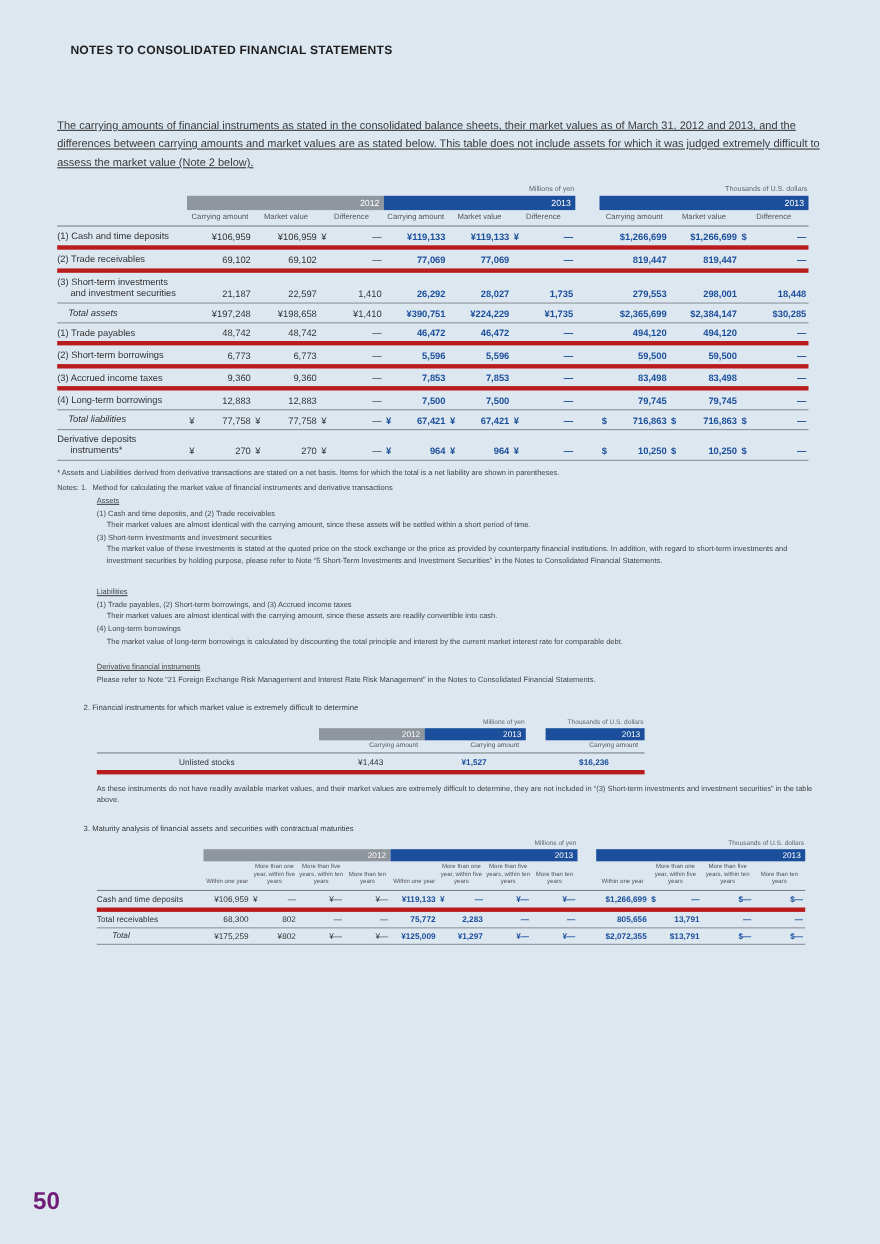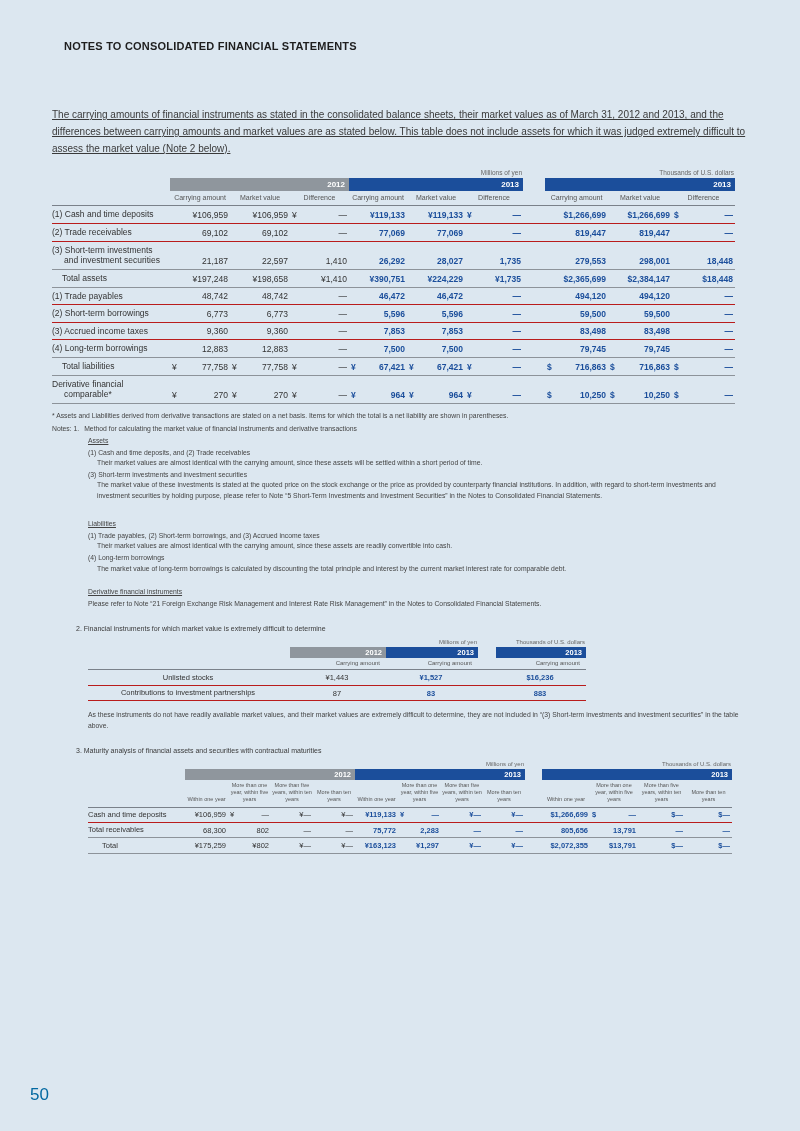--- a/index.html
+++ b/index.html
@@ -9,34 +9,34 @@
     font-family:"Liberation Sans","DejaVu Sans",sans-serif; color:#333;
   }
   .doc-header { position:absolute; left:64px; top:40px; font-size:11px; font-weight:bold; color:#1e1e1e; letter-spacing:.2px; }
   .content { position:absolute; left:52px; top:106px; width:700px; }
   .section-title { font-size:10.5px; font-weight:bold; color:#222; margin-bottom:6px; }
   .intro { font-size:10px; line-height:1.7; color:#3a3a3a; margin-bottom:12px; width:700px;text-decoration:underline; }
 
   
   .unit { font-size:6.5px; color:#666; text-align:right; padding-right:1px; }
   .unit-row { margin-bottom:2px; }
-  .bar { color:#fff; font-weight:bold; display:flex; align-items:center; justify-content:flex-end; padding-right:4px; }
+  .bar { color:#fff; font-weight:normal; display:flex; align-items:center; justify-content:flex-end; padding-right:4px; }
   .bar.gray { background:#8f969d; }
   .bar.blue { background:#1b4e9b; }
   .head-row { border-bottom:1px solid #7a818a; align-items:end; }
   .hcell { font-size:7px; color:#555; text-align:center; line-height:1.2; padding:3px 2px 3px; }
   .trow { align-items:end; }
-  .sep-light { border-bottom:1px solid #b91c1c; }
+  .sep-light { border-bottom:4px solid #b91c1c; }
   .sep-dark  { border-bottom:1px solid #8d939a; }
   .cell { font-size:8.5px; padding:3px 2px 3px 0; color:#333; }
   .cell.num { text-align:right; padding-right:2px; }
   .cell.num.split { display:flex; justify-content:space-between; padding-left:2px; }
   .cell.blue { color:#1b4e9b; font-weight:bold; }
   .cell.label { padding-left:12px; text-indent:-12px; line-height:1.25; }
-  .cell.label.indent { padding-left:10px; text-indent:0; }
+  .cell.label.indent { padding-left:10px; text-indent:0;font-style:italic; }
 
   
   .t1cols { display:grid; grid-template-columns:118px 60px 60px 59px 58px 58px 58px 22px 63px 64px 63px; }
   .table1 { width:683px; margin-bottom:7px; }
   .t1cols.bar-row { height:13px; font-size:8px; }
   .t1 .unit.yen { grid-column:1/8; } .t1 .unit.usd { grid-column:9/12; }
   .t1bar-gray { grid-column:2 / span 3; }
   .t1bar-blue { grid-column:5 / span 3; }
   .t1bar-usd  { grid-column:9 / span 3; }
 
@@ -70,21 +70,21 @@
   .t3cols.bar-row { height:11px; font-size:7.5px; }
   .t3 .unit { font-size:6px; }
   .t3 .unit.yen { grid-column:1/10; } .t3 .unit.usd { grid-column:11/15; }
   .t3bar-gray { grid-column:2 / span 4; }
   .t3bar-blue { grid-column:6 / span 4; }
   .t3bar-usd  { grid-column:11 / span 4; }
   .table3 .hcell { font-size:5.5px; line-height:1.3; padding:2px 1px 3px; }
   .table3 .cell { font-size:7.5px; padding-top:2.5px; padding-bottom:2.5px; }
   .table3 .cell.label.indent { padding-left:14px; }
 
-  .page-number { position:absolute; left:30px; bottom:26px; font-size:17px; font-weight:normal; color:#0369a1; }
+  .page-number { position:absolute; left:30px; bottom:26px; font-size:22px; font-weight:bold; color:#701a75; }
 </style>
 </head>
 <body>
 
 <div class="doc-header">NOTES TO CONSOLIDATED FINANCIAL STATEMENTS</div>
 
 <div class="content">
 
   <div class="intro">The carrying amounts of financial instruments as stated in the consolidated balance sheets, their market values as of March 31, 2012 and 2013, and the differences between carrying amounts and market values are as stated below. This table does not include assets for which it was judged extremely difficult to assess the market value (Note 2 below).</div>
 
@@ -164,21 +164,21 @@
           <div class="cell label indent">Total assets</div>
           <div class="cell num ">¥197,248</div>
           <div class="cell num ">¥198,658</div>
           <div class="cell num ">¥1,410</div>
           <div class="cell num blue">¥390,751</div>
           <div class="cell num blue">¥224,229</div>
           <div class="cell num blue">¥1,735</div>
           <div class="cell"></div>
           <div class="cell num blue">$2,365,699</div>
           <div class="cell num blue">$2,384,147</div>
-          <div class="cell num blue">$18,448</div>
+          <div class="cell num blue">$30,285</div>
         </div>
         <div class="t1cols trow sep-light">
           <div class="cell label">(1) Trade payables</div>
           <div class="cell num ">48,742</div>
           <div class="cell num ">48,742</div>
           <div class="cell num ">—</div>
           <div class="cell num blue">46,472</div>
           <div class="cell num blue">46,472</div>
           <div class="cell num blue">—</div>
           <div class="cell"></div>
@@ -259,21 +259,21 @@
           <div class="cell num blue split">
             <span>$</span>
             <span>716,863</span>
           </div>
           <div class="cell num blue split">
             <span>$</span>
             <span>—</span>
           </div>
         </div>
         <div class="t1cols trow sep-dark">
-          <div class="cell label">Derivative financial comparable*</div>
+          <div class="cell label">Derivative deposits instruments*</div>
           <div class="cell num  split">
             <span>¥</span>
             <span>270</span>
           </div>
           <div class="cell num  split">
             <span>¥</span>
             <span>270</span>
           </div>
           <div class="cell num  split">
             <span>¥</span>
@@ -355,27 +355,20 @@
       <div class="hcell"></div>
       <div class="hcell">Carrying amount</div>
     </div>
     <div id="t2-body">
         <div class="t2cols trow sep-light">
           <div class="cell label">Unlisted stocks</div>
           <div class="cell num ">¥1,443</div>
           <div class="cell num blue">¥1,527</div>
           <div class="cell"></div>
           <div class="cell num blue">$16,236</div>
-        </div>
-        <div class="t2cols trow sep-light">
-          <div class="cell label">Contributions to investment partnerships</div>
-          <div class="cell num ">87</div>
-          <div class="cell num blue">83</div>
-          <div class="cell"></div>
-          <div class="cell num blue">883</div>
         </div>
       </div>
   </div>
 
   <div class="after-t2">As these instruments do not have readily available market values, and their market values are extremely difficult to determine, they are not included in “(3) Short-term investments and investment securities” in the table above.</div>
 
   <div class="note-num-title">3. Maturity analysis of financial assets and securities with contractual maturities</div>
 
   <div class="table3 t3">
     <div class="t3cols unit-row">
@@ -444,21 +437,21 @@
           <div class="cell num blue">13,791</div>
           <div class="cell num blue">—</div>
           <div class="cell num blue">—</div>
         </div>
         <div class="t3cols trow sep-dark">
           <div class="cell label indent">Total</div>
           <div class="cell num ">¥175,259</div>
           <div class="cell num ">¥802</div>
           <div class="cell num ">¥—</div>
           <div class="cell num ">¥—</div>
-          <div class="cell num blue">¥163,123</div>
+          <div class="cell num blue">¥125,009</div>
           <div class="cell num blue">¥1,297</div>
           <div class="cell num blue">¥—</div>
           <div class="cell num blue">¥—</div>
           <div class="cell"></div>
           <div class="cell num blue">$2,072,355</div>
           <div class="cell num blue">$13,791</div>
           <div class="cell num blue">$—</div>
           <div class="cell num blue">$—</div>
         </div>
       </div>

